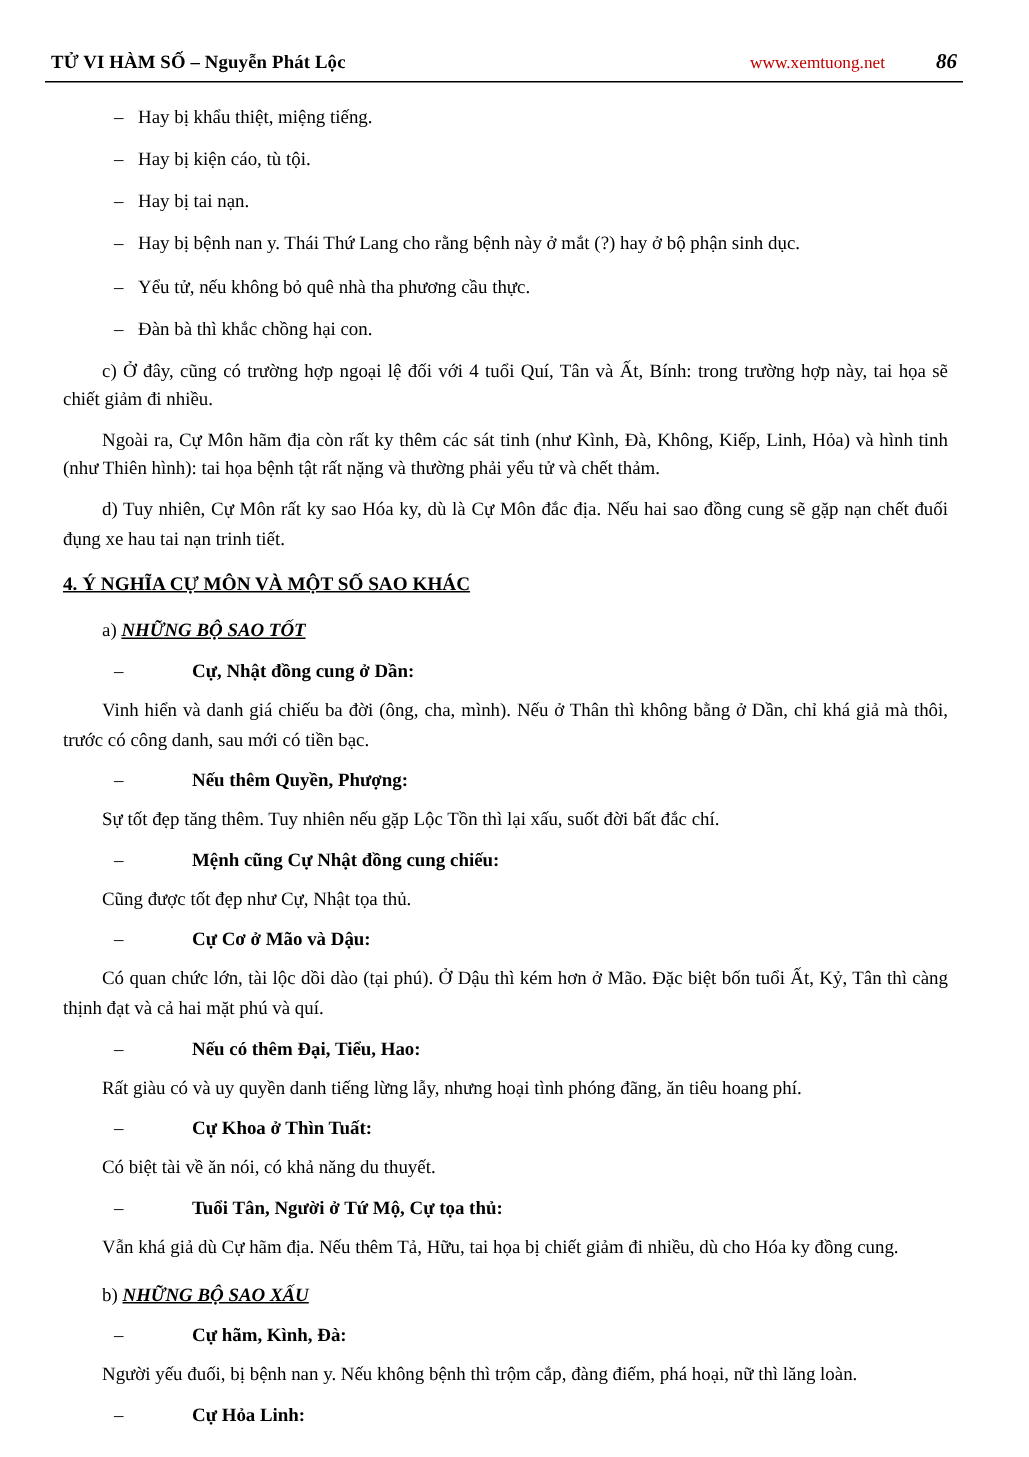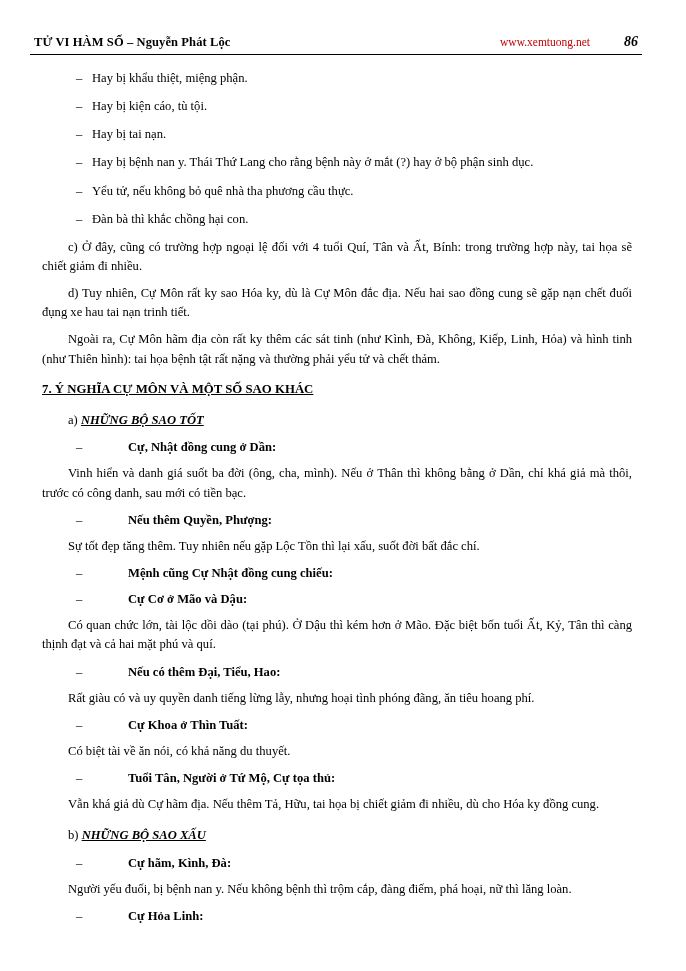--- a/index.html
+++ b/index.html
@@ -113,21 +113,21 @@
     <div class="header-right">
       <div class="site">www.xemtuong.net</div>
       <div class="pageno">86</div>
     </div>
   </div>
 
   <div class="content">
 
     <div class="bullet">
       <span class="dash">–</span>
-      <span class="btext">Hay bị khẩu thiệt, miệng phận.</span>
+      <span class="btext">Hay bị khẩu thiệt, miệng tiếng.</span>
     </div>
     <div class="bullet">
       <span class="dash">–</span>
       <span class="btext">Hay bị kiện cáo, tù tội.</span>
     </div>
     <div class="bullet">
       <span class="dash">–</span>
       <span class="btext">Hay bị tai nạn.</span>
     </div>
     <div class="bullet">
@@ -137,48 +137,49 @@
     <div class="bullet">
       <span class="dash">–</span>
       <span class="btext">Yểu tử, nếu không bỏ quê nhà tha phương cầu thực.</span>
     </div>
     <div class="bullet">
       <span class="dash">–</span>
       <span class="btext">Đàn bà thì khắc chồng hại con.</span>
     </div>
 
     <p class="para">c) Ở đây, cũng có trường hợp ngoại lệ đối với 4 tuổi Quí, Tân và Ất, Bính: trong trường hợp này, tai họa sẽ chiết giảm đi nhiều.</p>
+    <p class="para">Ngoài ra, Cự Môn hãm địa còn rất ky thêm các sát tinh (như Kình, Đà, Không, Kiếp, Linh, Hỏa) và hình tinh (như Thiên hình): tai họa bệnh tật rất nặng và thường phải yểu tử và chết thảm.</p>
     <p class="para">d) Tuy nhiên, Cự Môn rất ky sao Hóa ky, dù là Cự Môn đắc địa. Nếu hai sao đồng cung sẽ gặp nạn chết đuối đụng xe hau tai nạn trinh tiết.</p>
-    <p class="para">Ngoài ra, Cự Môn hãm địa còn rất ky thêm các sát tinh (như Kình, Đà, Không, Kiếp, Linh, Hỏa) và hình tinh (như Thiên hình): tai họa bệnh tật rất nặng và thường phải yểu tử và chết thảm.</p>
 
     <div class="section-head">
-      <span class="u">7. Ý NGHĨA CỰ MÔN VÀ MỘT SỐ SAO KHÁC</span>
+      <span class="u">4. Ý NGHĨA CỰ MÔN VÀ MỘT SỐ SAO KHÁC</span>
     </div>
 
     <div class="sub-head">
       <span class="lbl">a)</span>
       <span class="u">NHỮNG BỘ SAO TỐT</span>
     </div>
 
     <div class="bullet bold-item tight">
       <span class="dash">–</span>
       <span class="btext">Cự, Nhật đồng cung ở Dần:</span>
     </div>
-    <p class="para">Vinh hiển và danh giá suốt ba đời (ông, cha, mình). Nếu ở Thân thì không bằng ở Dần, chỉ khá giả mà thôi, trước có công danh, sau mới có tiền bạc.</p>
+    <p class="para">Vinh hiển và danh giá chiếu ba đời (ông, cha, mình). Nếu ở Thân thì không bằng ở Dần, chỉ khá giả mà thôi, trước có công danh, sau mới có tiền bạc.</p>
 
     <div class="bullet bold-item tight">
       <span class="dash">–</span>
       <span class="btext">Nếu thêm Quyền, Phượng:</span>
     </div>
     <p class="para">Sự tốt đẹp tăng thêm. Tuy nhiên nếu gặp Lộc Tồn thì lại xấu, suốt đời bất đắc chí.</p>
 
     <div class="bullet bold-item tight">
       <span class="dash">–</span>
       <span class="btext">Mệnh cũng Cự Nhật đồng cung chiếu:</span>
     </div>
+    <p class="para">Cũng được tốt đẹp như Cự, Nhật tọa thủ.</p>
 
     <div class="bullet bold-item tight">
       <span class="dash">–</span>
       <span class="btext">Cự Cơ ở Mão và Dậu:</span>
     </div>
     <p class="para">Có quan chức lớn, tài lộc dồi dào (tại phú). Ở Dậu thì kém hơn ở Mão. Đặc biệt bốn tuổi Ất, Kỷ, Tân thì càng thịnh đạt và cả hai mặt phú và quí.</p>
 
     <div class="bullet bold-item tight">
       <span class="dash">–</span>
       <span class="btext">Nếu có thêm Đại, Tiểu, Hao:</span>

